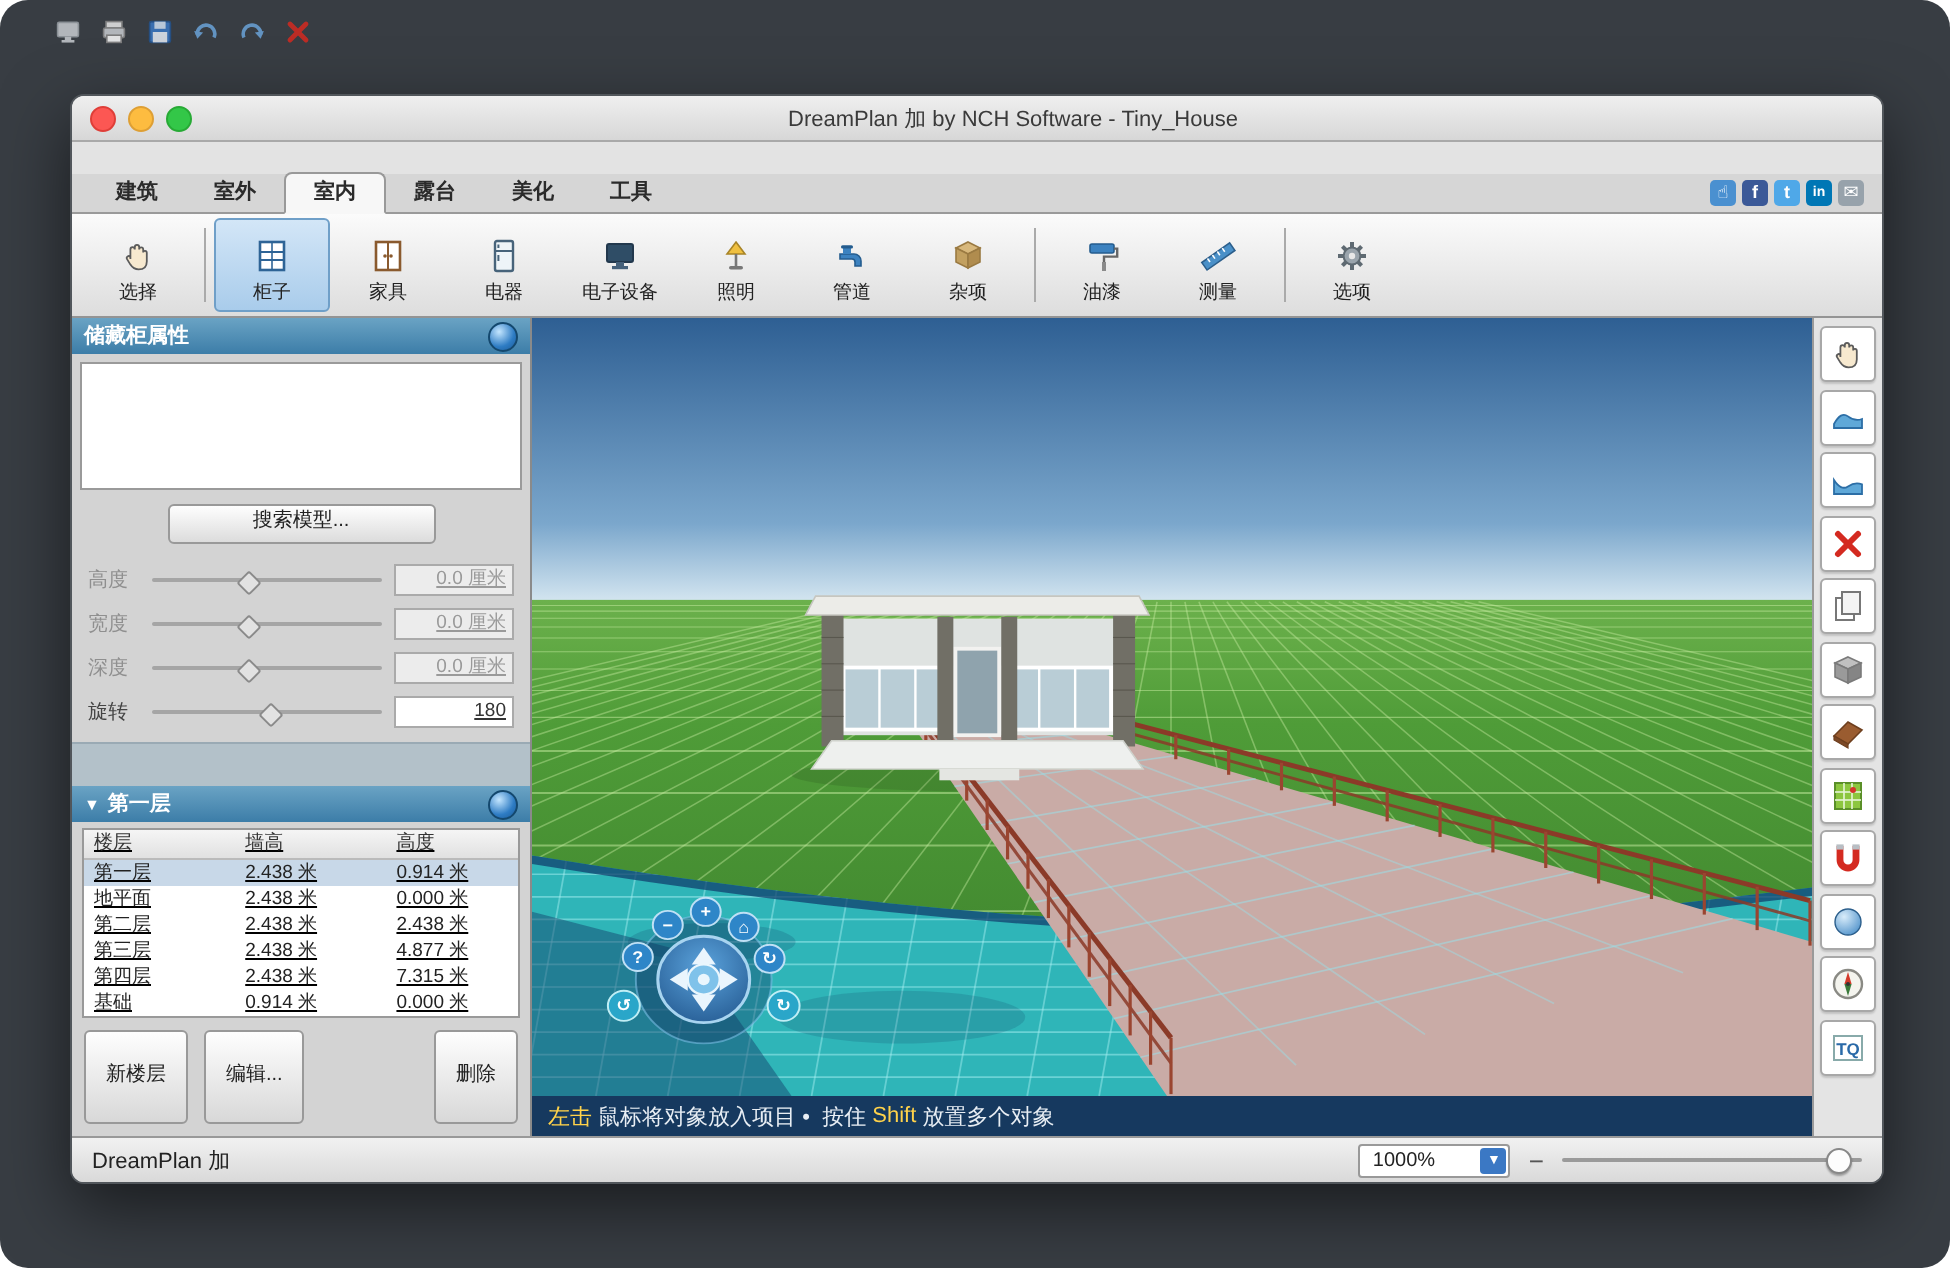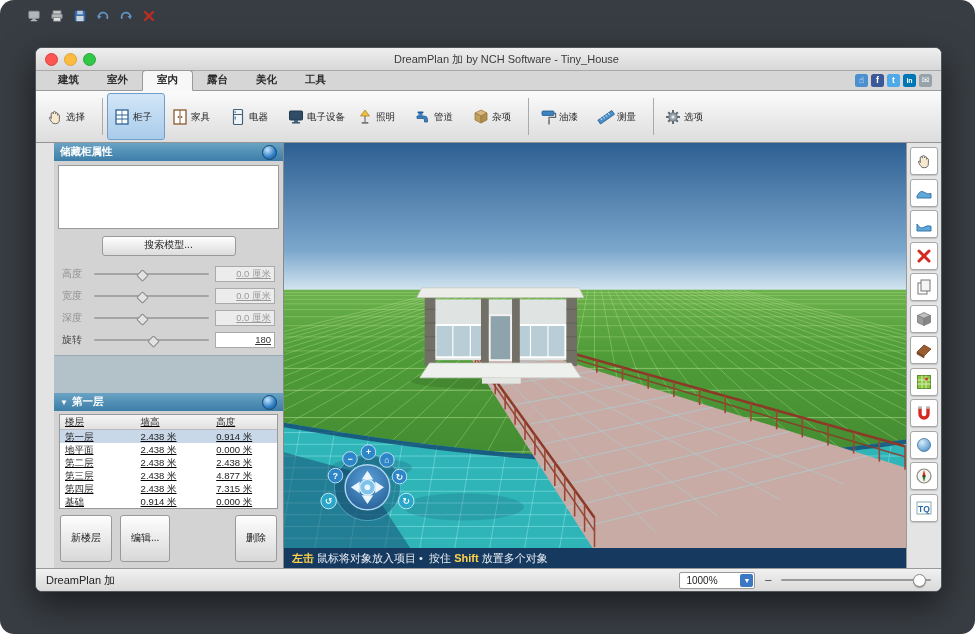--- a/index.html
+++ b/index.html
@@ -19,45 +19,45 @@
             border-bottom:1px solid #a9a9a9;position:relative;display:flex;align-items:center;padding:0 9px;}
   .traffic{display:flex;gap:6px;z-index:2;}
   .light{width:11px;height:11px;border-radius:50%;}
   .light.red{background:#fc5753;border:1px solid #df3e38;}
   .light.yellow{background:#fdbc40;border:1px solid #de9f34;}
   .light.green{background:#33c748;border:1px solid #27aa35;}
   .win-title{position:absolute;left:0;right:0;text-align:center;font-size:11px;color:#3a3a3a;margin-left:36px;}
 
   
   .tabsbar{height:19px;flex:0 0 19px;background:#d6d6d6;border-bottom:1px solid #9a9a9a;
-           display:flex;align-items:flex-end;padding-left:8px;position:relative;}
+           display:flex;align-items:flex-end;padding-left:8px;position:relative;margin-top:16px;}
   .tab{font-size:10.5px;font-weight:bold;color:#2b2b2b;padding:2px 14px 3px;cursor:default;}
   .tab.active{background:#f7f7f7;border:1px solid #999;border-bottom-color:#f7f7f7;
               border-radius:4px 4px 0 0;position:relative;top:1px;z-index:3;}
   .social{position:absolute;right:9px;top:3px;display:flex;gap:3px;align-items:center;}
   .soc{width:13px;height:13px;border-radius:2.5px;color:#fff;font-size:9px;line-height:13px;
        text-align:center;font-weight:bold;}
   .soc.like{background:#4a90d0;}
   .soc.fb{background:#3b5998;}
   .soc.tw{background:#4fa8e8;}
   .soc.li{background:#0077b5;font-size:7px;}
   .soc.em{background:#97a2ab;}
 
   
   .toolbar{height:47px;flex:0 0 47px;background:linear-gradient(#fbfbfb,#dddddd);
            border-bottom:1px solid #949494;display:flex;align-items:stretch;padding:2px 4px;}
-  .tool{min-width:48px;display:flex;flex-direction:row;align-items:center;justify-content:flex-start;
+  .tool{min-width:48px;display:flex;flex-direction:column;align-items:center;justify-content:flex-end;
         gap:1px;padding:3px 4px 2px;border:1px solid transparent;border-radius:3px;}
   .tool .ic{height:23px;display:flex;align-items:center;justify-content:center;}
   .tool .lbl{font-size:9.5px;color:#222;white-space:nowrap;}
   .tool.active{background:linear-gradient(#d3e6f7,#a9cceb);border-color:#6f9fc8;}
   .tsep{width:1px;background:#aaa;margin:5px 4px;}
 
   
-  .content{flex:1;display:flex;min-height:0;margin-left:18px;}
+  .content{flex:1;display:flex;min-height:0;}
 
   
   .panel{width:229px;flex:0 0 229px;background:#d3d3d3;border-right:1px solid #8a8a8a;
          display:flex;flex-direction:column;min-height:0;}
   .panel-header{height:18px;flex:0 0 18px;background:linear-gradient(#6aa3c4,#3c7da8);
                 color:#fff;font-size:10.5px;font-weight:bold;display:flex;align-items:center;
                 padding:0 6px;gap:4px;}
   .orb{margin-left:auto;width:13px;height:13px;border-radius:50%;
        background:radial-gradient(circle at 35% 30%,#c4e6ff,#2e7cc4 60%,#1b5a96);
        border:1px solid #14486e;}
@@ -89,21 +89,21 @@
   .pbtn{height:17px;background:linear-gradient(#fefefe,#d8d8d8);border:1px solid #999;border-radius:3px;
         font-size:10px;color:#222;padding:14px 10px;line-height:15px;}
   .pbtn.del{margin-left:auto;}
 
   
   .viewport{flex:1;display:flex;flex-direction:column;min-width:0;position:relative;}
   .vp-canvas{flex:1;position:relative;overflow:hidden;background:#2e5f93;}
   .vp-canvas svg{position:absolute;inset:0;width:100%;height:100%;}
   .hint-bar{height:20px;flex:0 0 20px;background:#16395f;color:#e8eef4;font-size:11px;
             display:flex;align-items:center;padding:0 8px;white-space:pre;}
-  .hint-hl{color:#ffd24a;font-weight:bold;}
+  .hint-hl{color:#ffd24a;font-weight:normal;}
 
   
   .right-strip{width:34px;flex:0 0 34px;background:#e4e4e4;border-left:1px solid #9a9a9a;
                display:flex;flex-direction:column;align-items:center;padding-top:4px;gap:3.5px;}
   .rs-btn{width:26px;height:26px;background:#fff;border:1px solid #a8a8a8;border-radius:3px;
           display:flex;align-items:center;justify-content:center;box-shadow:0 1px 1px rgba(0,0,0,.15);}
 
   
   .bottombar{height:22px;flex:0 0 22px;background:linear-gradient(#f1f1f1,#d9d9d9);border-top:1px solid #999;
              display:flex;align-items:center;padding:0 10px;font-size:11px;color:#222;}

